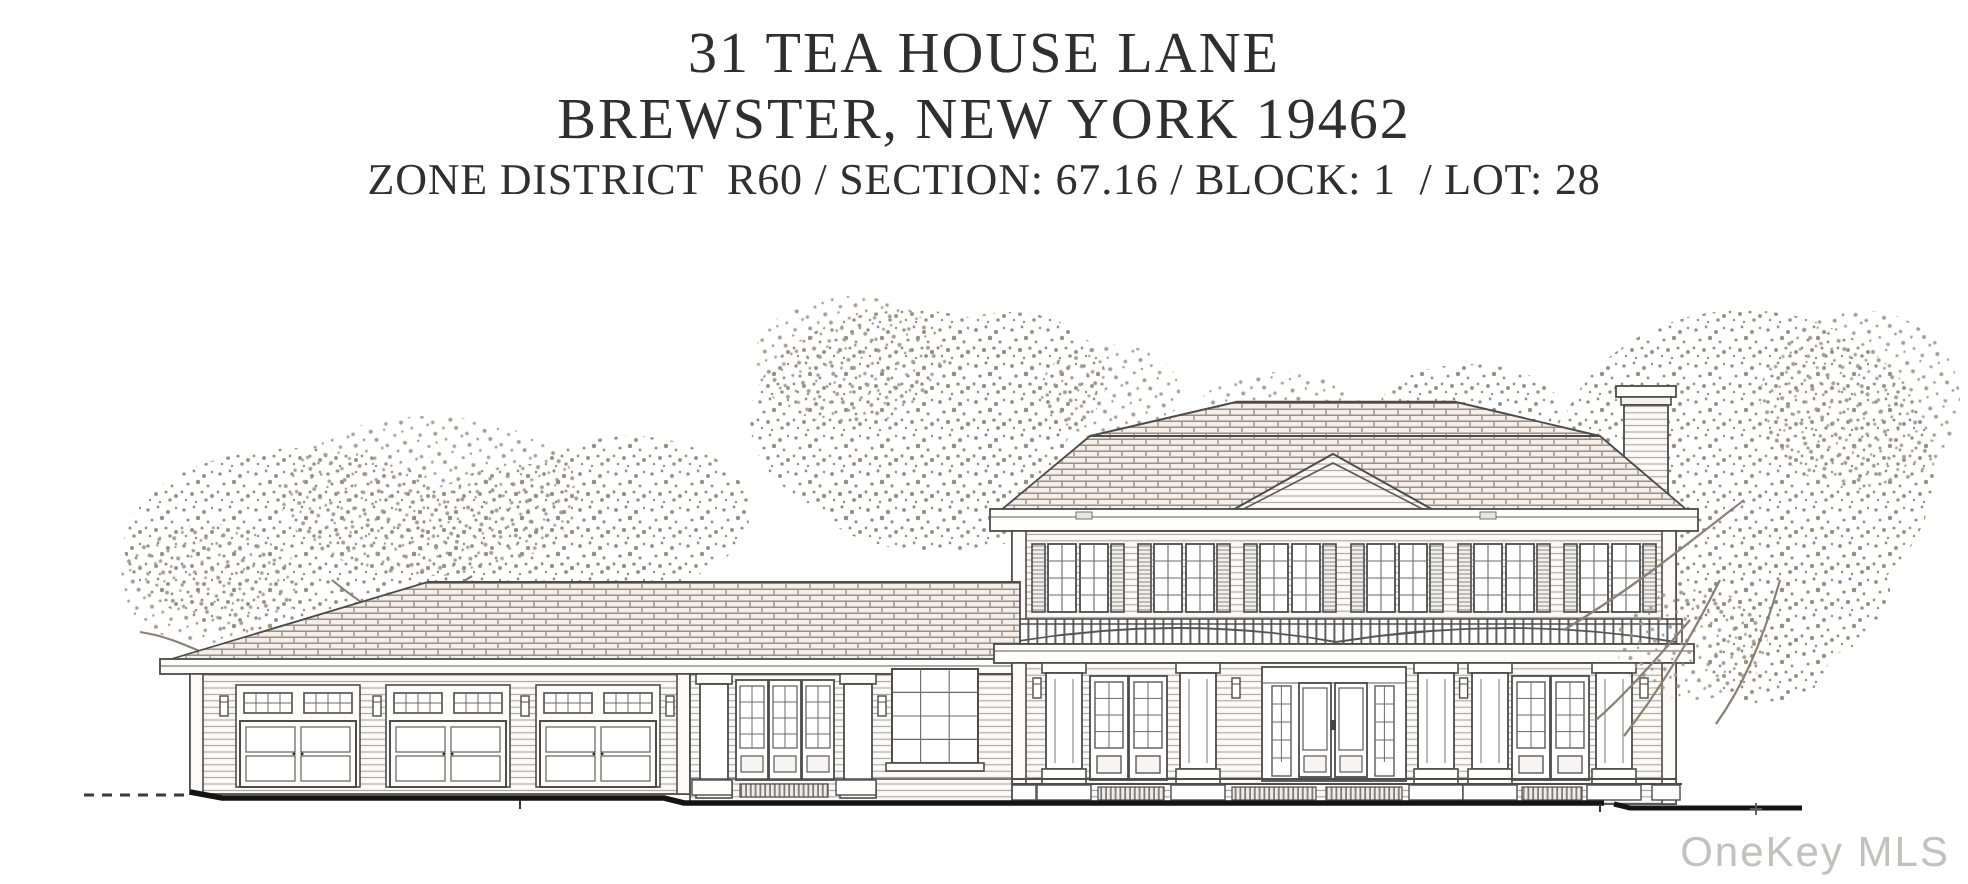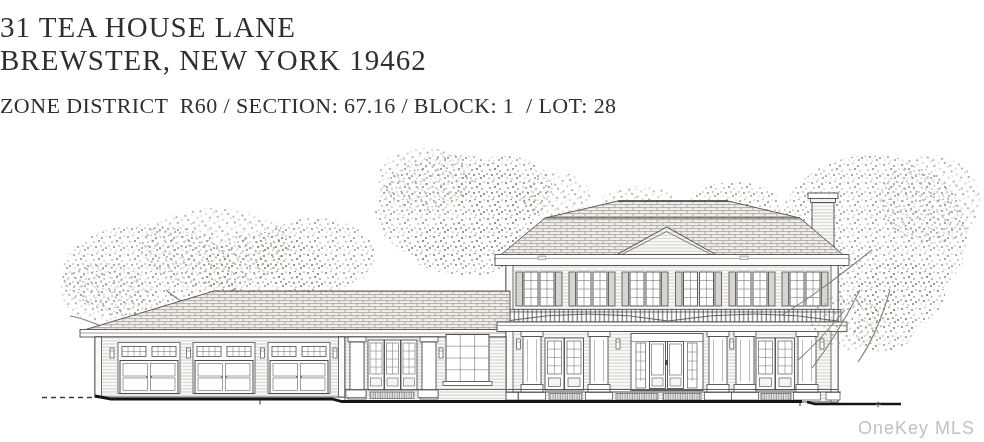--- a/index.html
+++ b/index.html
@@ -1,25 +1,25 @@
 <!DOCTYPE html>
 <html><head>
 <meta charset="utf-8">
 <style>
   html,body{margin:0;padding:0;background:#fff;}
   .stage{position:relative;width:984px;height:442px;background:#ffffff;overflow:hidden;
          font-family:"Liberation Serif","DejaVu Serif",serif;}
-  .header{position:absolute;top:11px;left:0;width:100%;text-align:left;color:#2f2f2f;z-index:2;}
+  .header{position:absolute;top:11px;left:0;width:100%;text-align:center;color:#2f2f2f;z-index:2;}
   .addr1{font-size:29px;letter-spacing:1px;line-height:33px;}
   .addr2{font-size:29px;letter-spacing:1px;line-height:33px;}
-  .zone{font-size:22px;letter-spacing:0.4px;margin-top:16px;white-space:pre;}
+  .zone{font-size:22px;letter-spacing:0.4px;margin-top:0;white-space:pre;}
   .drawing{position:absolute;top:0;left:0;z-index:1;}
   .watermark{position:absolute;right:9px;bottom:3px;z-index:3;
              font-family:"Liberation Sans","DejaVu Sans",sans-serif;
-             font-size:18px;letter-spacing:1px;color:#c2c1c0;}
+             font-size:21px;letter-spacing:1px;color:#c2c1c0;}
 </style>
 </head>
 <body>
 
 <div class="stage">
 
   <div class="header">
     <div class="addr1">31 TEA HOUSE LANE</div>
     <div class="addr2">BREWSTER, NEW YORK 19462</div>
     <div class="zone">ZONE DISTRICT  R60 / SECTION: 67.16 / BLOCK: 1  / LOT: 28</div>

